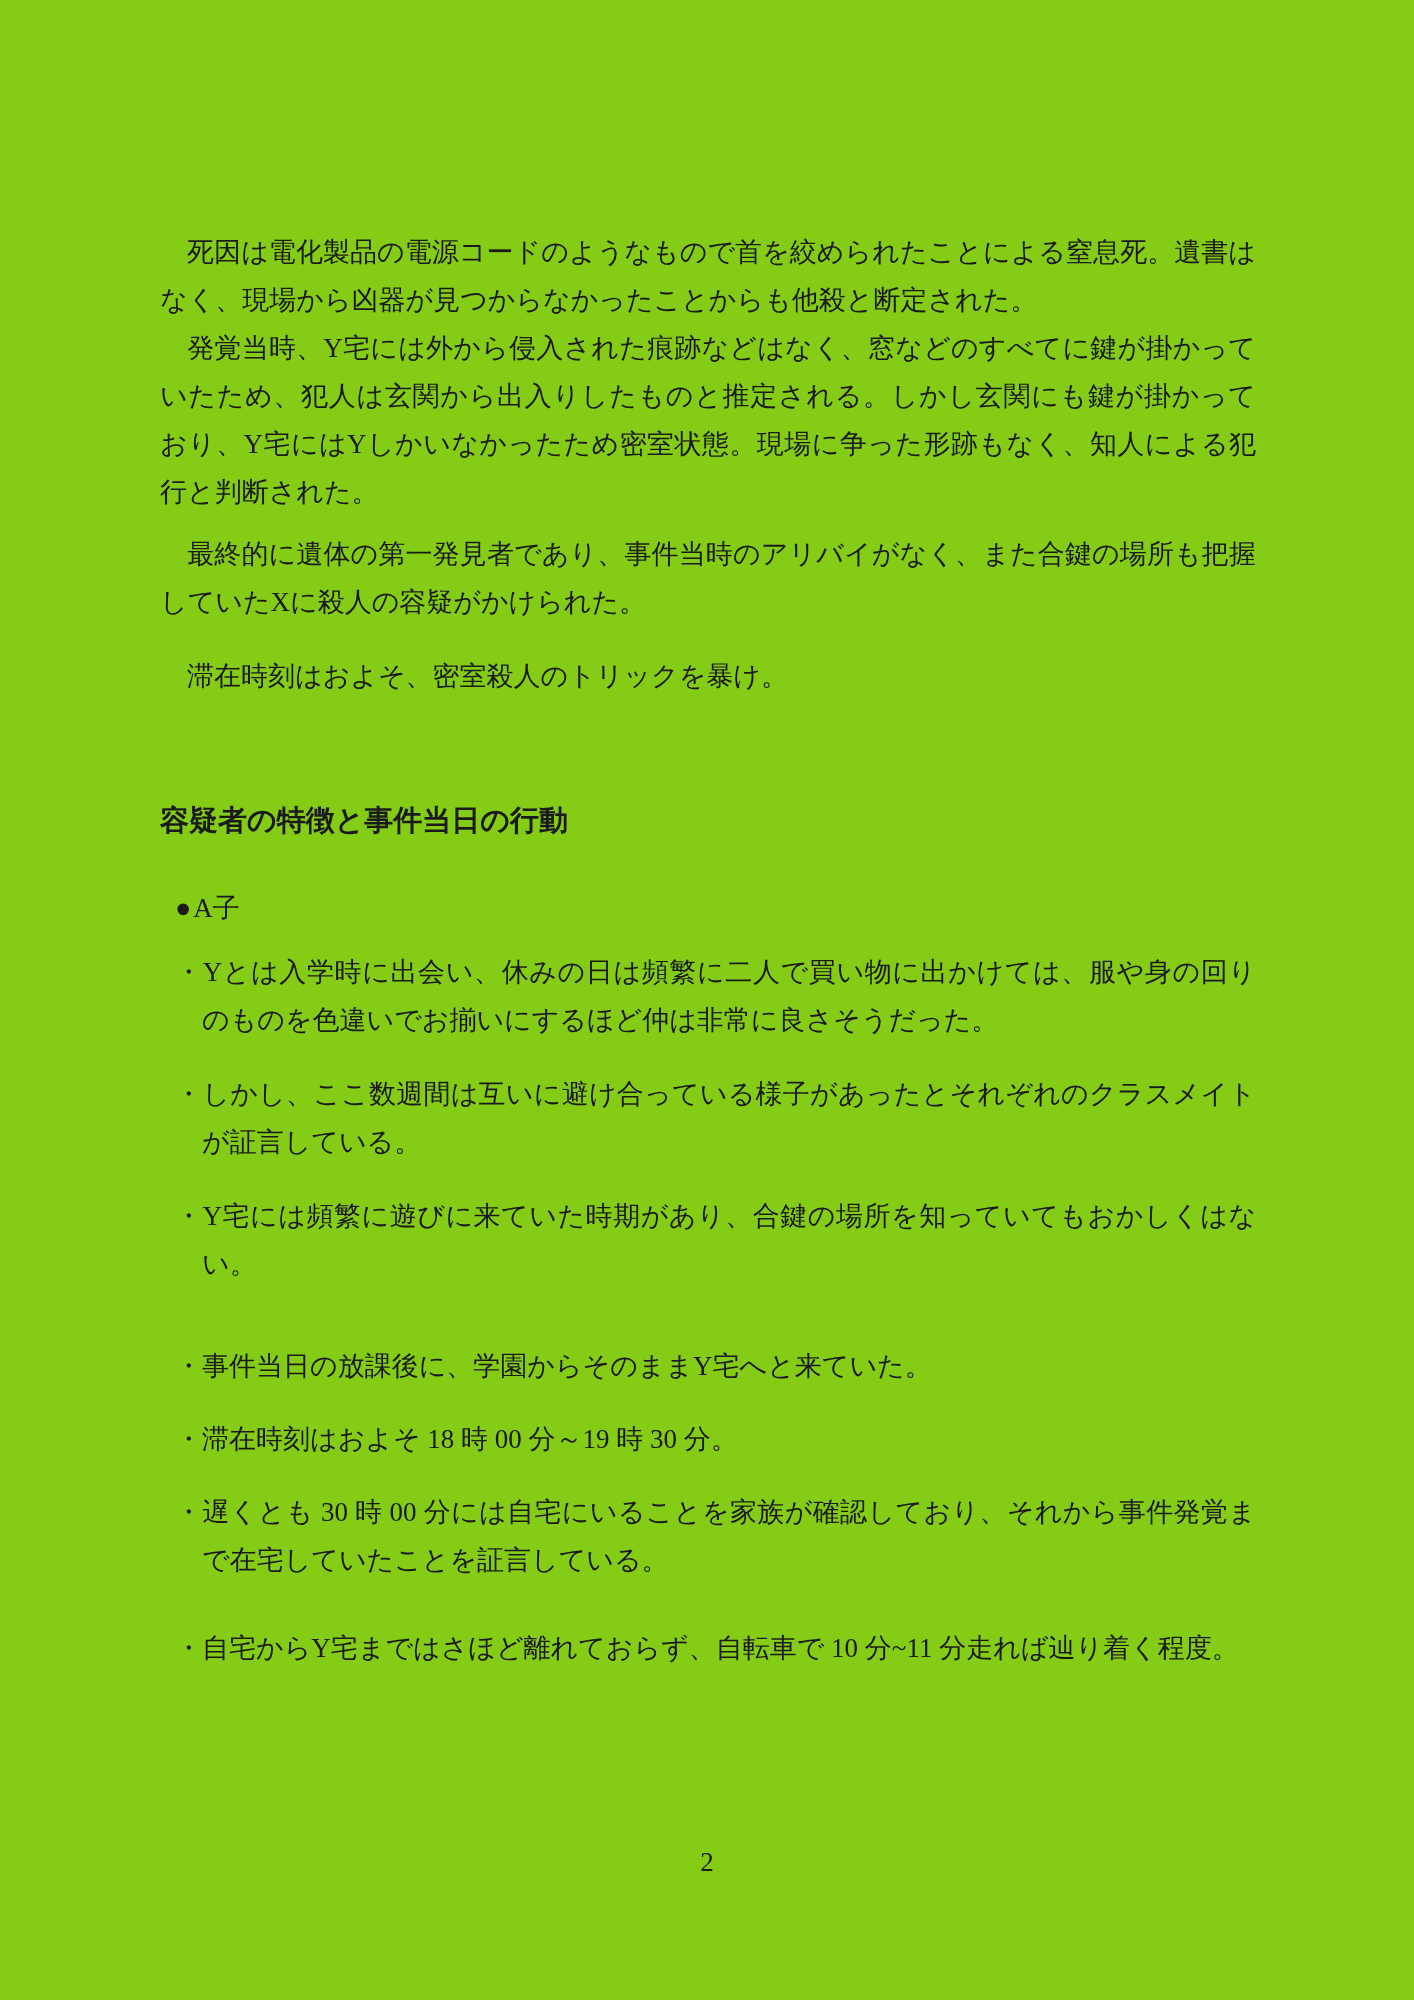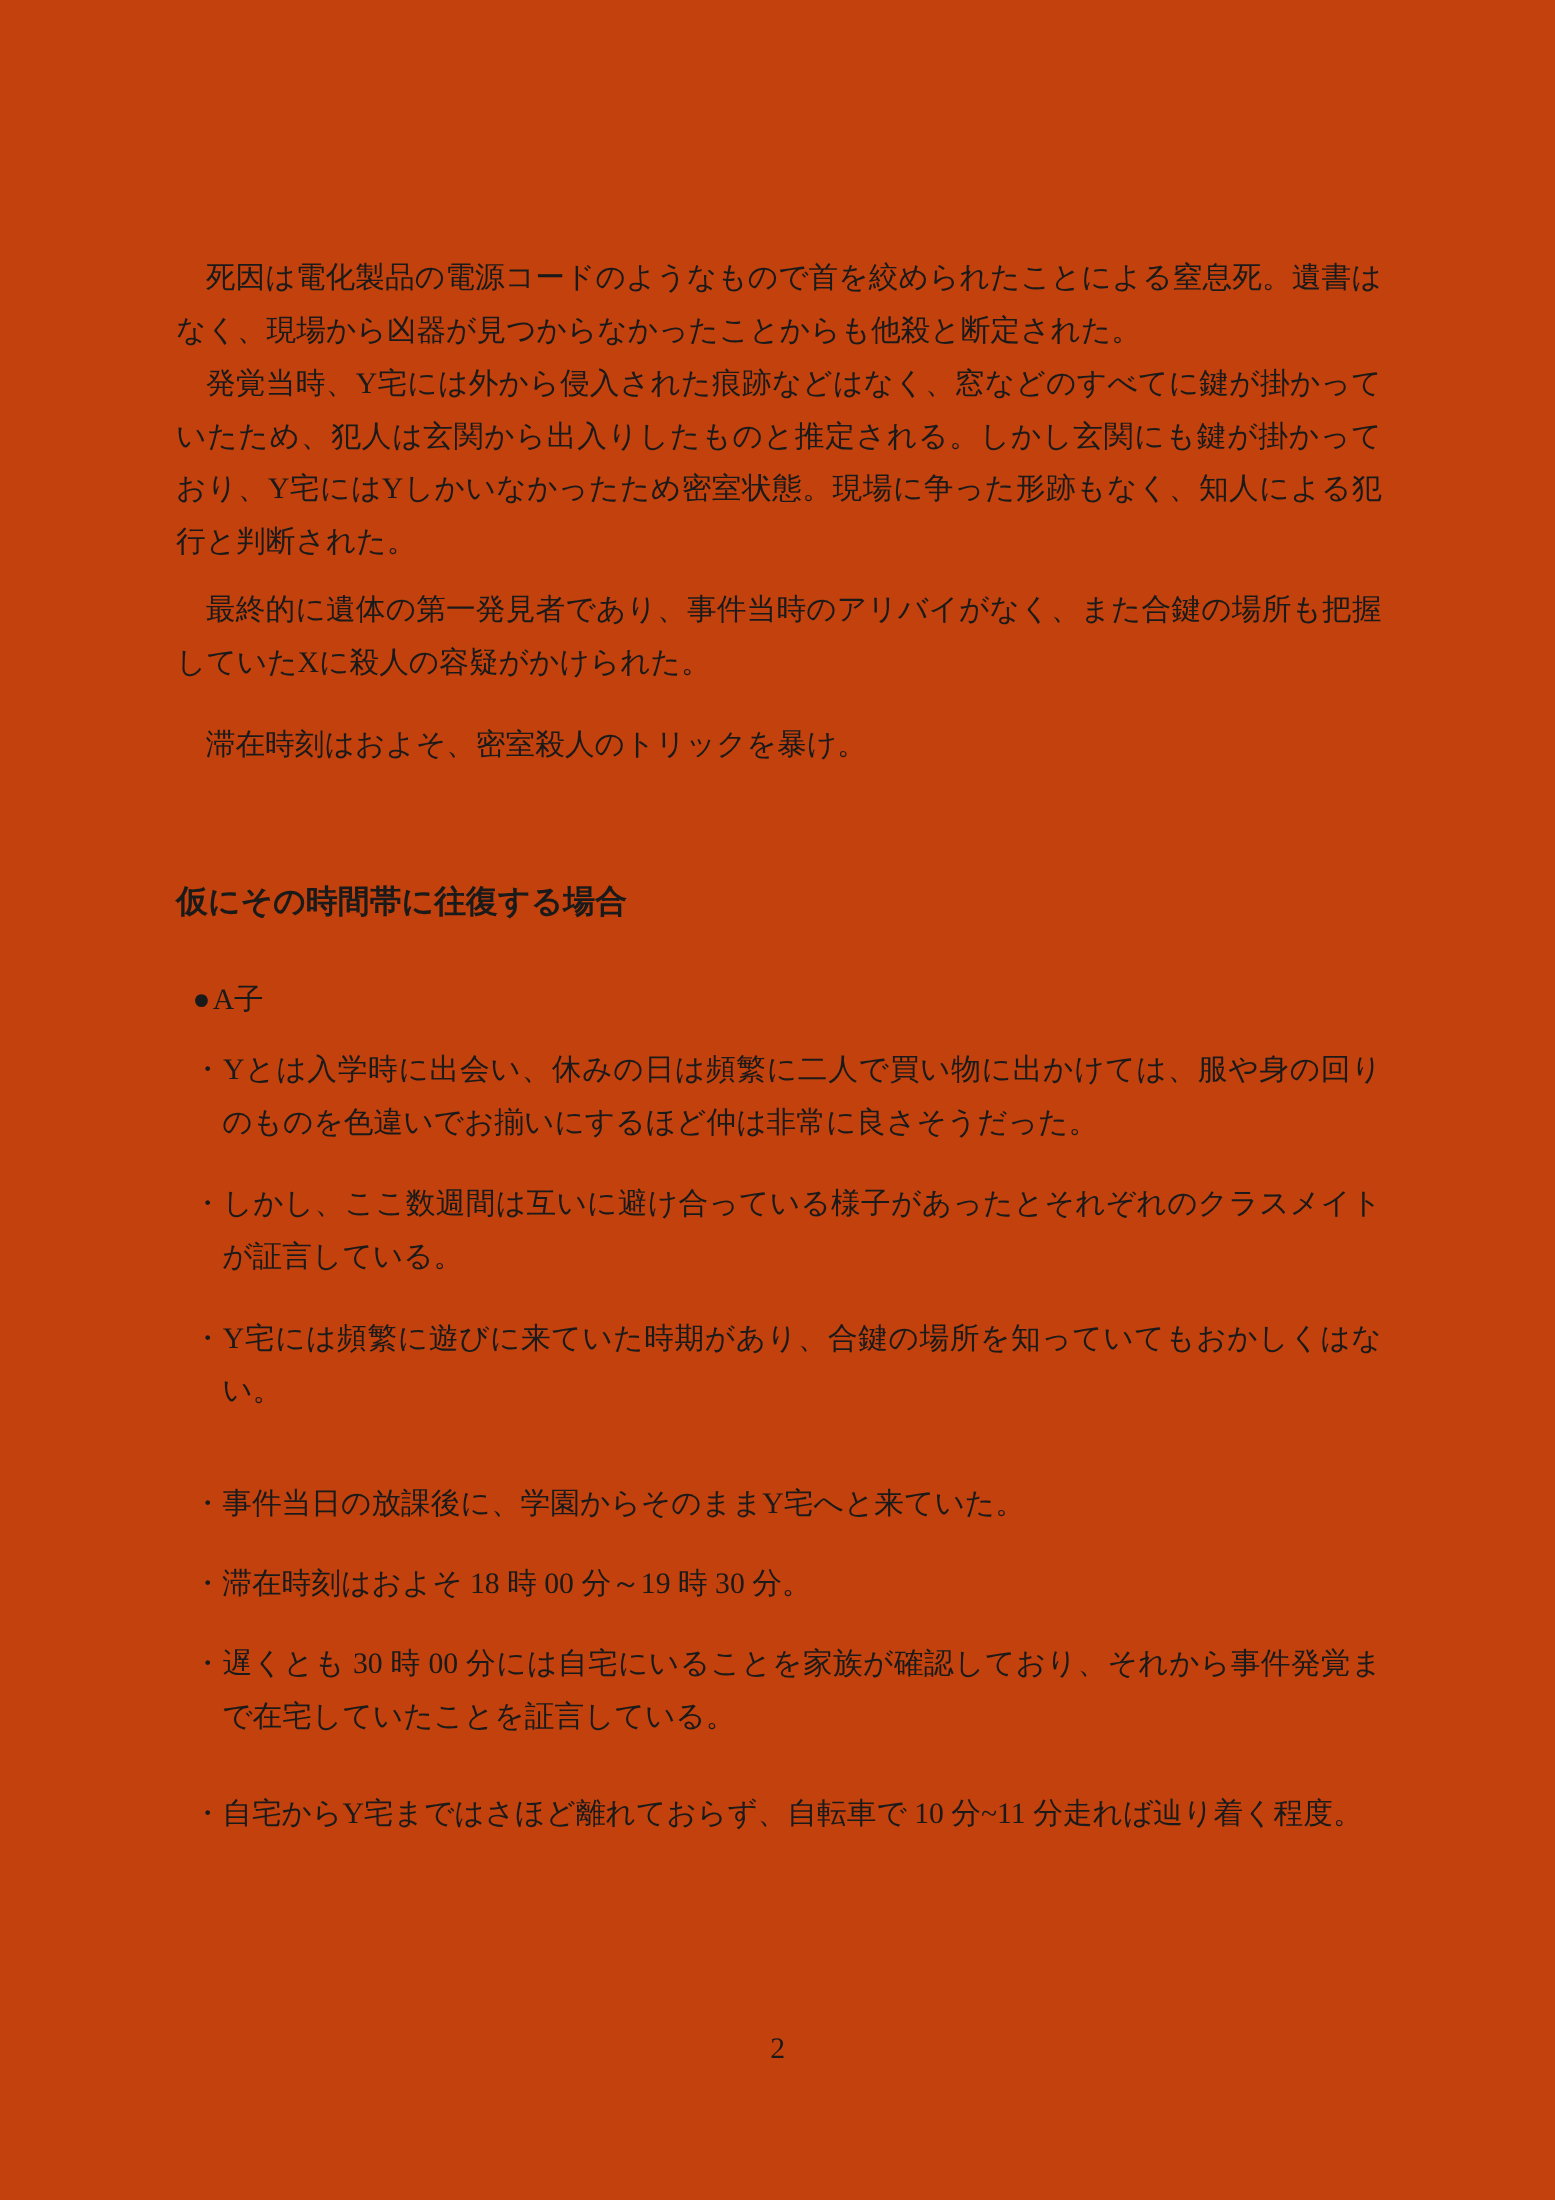--- a/index.html
+++ b/index.html
@@ -2,21 +2,21 @@
 <html lang="ja"><head>
 <meta charset="utf-8">
 <style>
   * { margin: 0; padding: 0; box-sizing: border-box; }
   html, body { background: #ffffff; }
   .page {
     position: relative;
     width: 1414px;
     height: 2000px;
     margin: 0 auto;
-    background: #c2410c;
+    background: #84cc16;
     color: #1a1a1a;
     font-family: "Liberation Serif", "DejaVu Serif", serif;
     font-size: 27px;
     line-height: 48px;
     overflow: hidden;
   }
   .content {
     padding: 228px 158px 0 160px;
   }
   .para {
@@ -65,21 +65,21 @@
   <main class="content">
 
     <p class="para">　死因は電化製品の電源コードのようなもので首を絞められたことによる窒息死。遺書はなく、現場から凶器が見つからなかったことからも他殺と断定された。</p>
 
     <p class="para">　発覚当時、Y宅には外から侵入された痕跡などはなく、窓などのすべてに鍵が掛かっていたため、犯人は玄関から出入りしたものと推定される。しかし玄関にも鍵が掛かっており、Y宅にはYしかいなかったため密室状態。現場に争った形跡もなく、知人による犯行と判断された。</p>
 
     <p class="para gap-sm">　最終的に遺体の第一発見者であり、事件当時のアリバイがなく、また合鍵の場所も把握していたXに殺人の容疑がかけられた。</p>
 
     <p class="para gap-md">　滞在時刻はおよそ、密室殺人のトリックを暴け。</p>
 
-    <h2 class="heading">仮にその時間帯に往復する場合</h2>
+    <h2 class="heading">容疑者の特徴と事件当日の行動</h2>
 
     <div class="suspect"><span class="s-marker">●</span><span>A子</span></div>
 
     <p class="bullet"><span class="b-marker">・</span><span>Yとは入学時に出会い、休みの日は頻繁に二人で買い物に出かけては、服や身の回りのものを色違いでお揃いにするほど仲は非常に良さそうだった。</span></p>
 
     <p class="bullet mt-26"><span class="b-marker">・</span><span>しかし、ここ数週間は互いに避け合っている様子があったとそれぞれのクラスメイトが証言している。</span></p>
 
     <p class="bullet mt-26"><span class="b-marker">・</span><span>Y宅には頻繁に遊びに来ていた時期があり、合鍵の場所を知っていてもおかしくはない。</span></p>
 
     <p class="bullet gap-lg"><span class="b-marker">・</span><span>事件当日の放課後に、学園からそのままY宅へと来ていた。</span></p>

